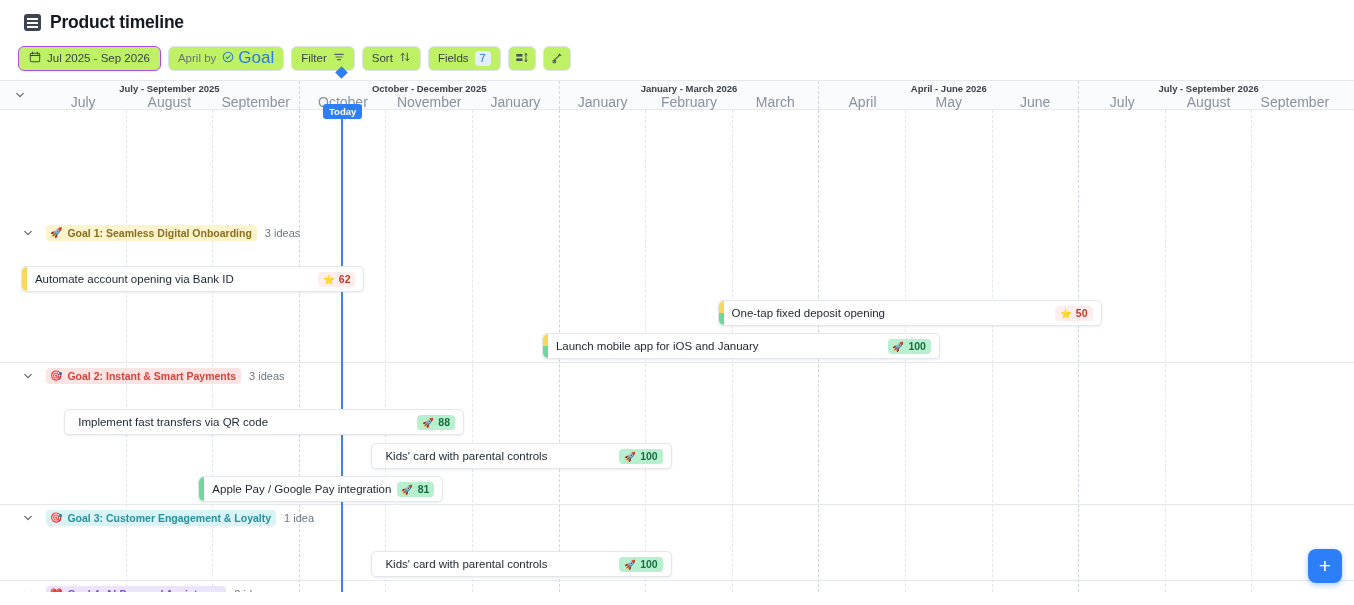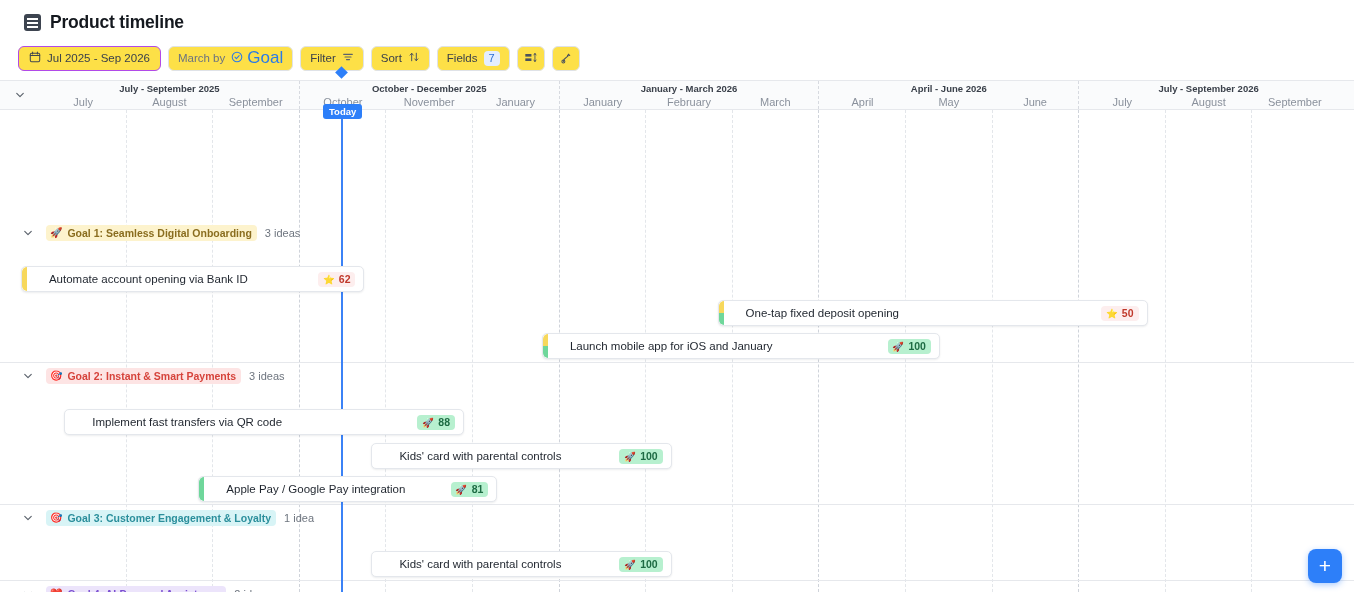--- a/index.html
+++ b/index.html
@@ -48,21 +48,21 @@
     display: flex;
     align-items: center;
     gap: 7px;
     padding: 0 0 0 18px;
     margin-bottom: 8px;
   }
   .tb-btn {
     height: 25px;
     border: 1px solid #dfe2e7;
     border-radius: 6px;
-    background: #fde047;
+    background: #bef264;
     display: flex;
     align-items: center;
     gap: 6px;
     padding: 0 9px;
     font-size: 11.5px;
     color: #303640;
     cursor: pointer;
     white-space: nowrap;
   }
   .tb-btn.date {
@@ -127,21 +127,21 @@
     line-height: 14px;
     padding-top: 1px;
   }
   .q-months {
     flex: 1;
     display: flex;
   }
   .q-month {
     flex: 1;
     text-align: center;
-    font-size: 11px;
+    font-size: 14px;
     color: #8a919c;
     line-height: 15px;
   }
 
   
   .tl-body {
     position: relative;
     height: 482px;
     overflow: hidden;
   }
@@ -246,21 +246,20 @@
     border-radius: 5px 0 0 5px;
   }
   .bar-title {
     flex: 1;
     font-size: 11.5px;
     color: #1e242d;
     padding-left: 13px;
     white-space: nowrap;
     overflow: hidden;
     text-overflow: ellipsis;
-    margin-left: 14px;
   }
   .badge {
     display: inline-flex;
     align-items: center;
     gap: 4px;
     border-radius: 4px;
     padding: 1.5px 5px;
     font-size: 10.5px;
     font-weight: bold;
     flex: none;
@@ -299,21 +298,21 @@
     <span class="ico">
       <svg width="12" height="12" viewBox="0 0 14 14">
           <rect x="1.5" y="2.5" width="11" height="10" rx="1.6" fill="none" stroke="#41474f" stroke-width="1.2"></rect>
           <path d="M4.2 1.2v2.2M9.8 1.2v2.2M1.5 5.3h11" stroke="#41474f" stroke-width="1.2" stroke-linecap="round"></path>
         </svg>
     </span>
     <span class="tb-label">Jul 2025 - Sep 2026</span>
   </div>
 
   <div class="tb-btn">
-    <span class="tb-muted">March by</span>
+    <span class="tb-muted">April by</span>
     <span class="chip-goal">
       <span class="ico">
         <svg width="12" height="12" viewBox="0 0 14 14">
             <circle cx="7" cy="7" r="5.6" fill="none" stroke="#2a7ae8" stroke-width="1.2"></circle>
             <path d="M4.6 7.1l1.7 1.8 3.2-3.6" fill="none" stroke="#2a7ae8" stroke-width="1.2" stroke-linecap="round" stroke-linejoin="round"></path>
           </svg>
       </span>
       <span>Goal</span>
     </span>
   </div>
@@ -448,21 +447,21 @@
         </div>
         <div class="bars">
           <div class="bar" style="left: 20.9627px; width: 343.537px; top: 20px;">
             <span class="bar-stripe" style="background: rgb(247, 216, 92);"></span>
             <span class="bar-title">Automate account opening via Bank ID</span>
             <span class="badge star">
               <span style="font-size: 9.5px;">⭐</span>
               <span>62</span>
             </span>
           </div>
-          <div class="bar" style="left: 717.556px; width: 430px; top: 54px;">
+          <div class="bar" style="left: 717.556px; width: 384px; top: 54px;">
             <span class="bar-stripe" style="background: linear-gradient(rgb(247, 216, 92) 50%, rgb(111, 215, 155) 50%);"></span>
             <span class="bar-title">One-tap fixed deposit opening</span>
             <span class="badge star">
               <span style="font-size: 9.5px;">⭐</span>
               <span>50</span>
             </span>
           </div>
           <div class="bar" style="left: 541.893px; width: 398.053px; top: 87px;">
             <span class="bar-stripe" style="background: linear-gradient(rgb(247, 216, 92) 50%, rgb(111, 215, 155) 50%);"></span>
             <span class="bar-title">Launch mobile app for iOS and January</span>
@@ -494,21 +493,21 @@
               <span>88</span>
             </span>
           </div>
           <div class="bar" style="left: 371.423px; width: 300.271px; top: 54px;">
             <span class="bar-title" style="padding-left: 13px;">Kids' card with parental controls</span>
             <span class="badge rocket">
               <span style="font-size: 9.5px;">🚀</span>
               <span>100</span>
             </span>
           </div>
-          <div class="bar" style="left: 198.356px; width: 299px; top: 87px;">
+          <div class="bar" style="left: 198.356px; width: 245px; top: 87px;">
             <span class="bar-stripe" style="background: rgb(111, 215, 155);"></span>
             <span class="bar-title">Apple Pay / Google Pay integration</span>
             <span class="badge rocket">
               <span style="font-size: 9.5px;">🚀</span>
               <span>81</span>
             </span>
           </div>
         </div>
       </div>
       <div class="goal-group" style="position: absolute; left: 0px; right: 0px; top: 395px; height: 76px;">

